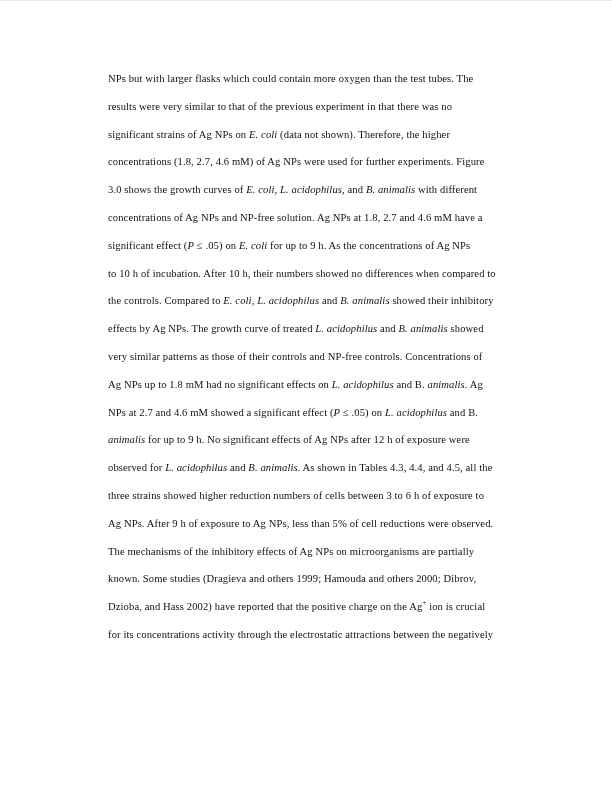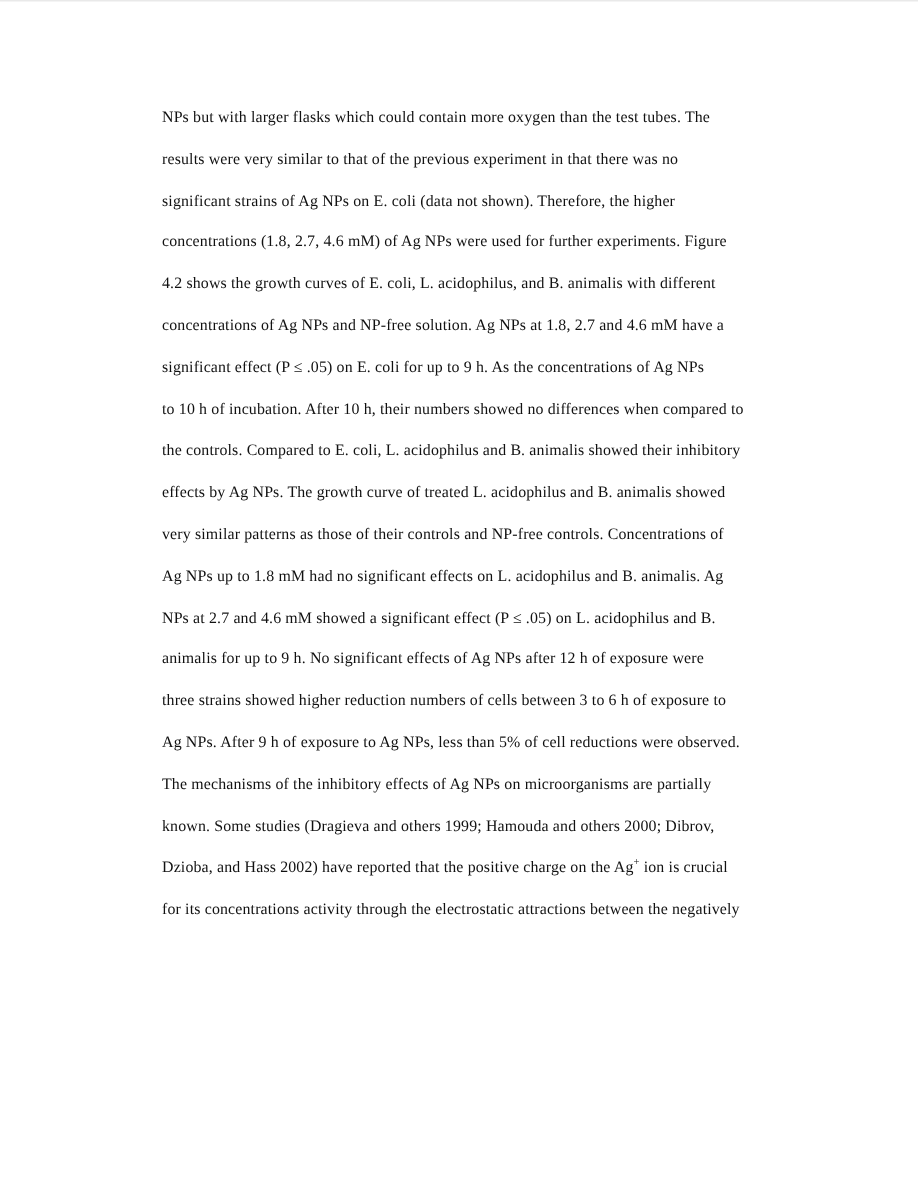--- a/index.html
+++ b/index.html
@@ -29,20 +29,21 @@
     width: 412px;
     font-size: 10.6px;
     letter-spacing: 0.1px;
   }
   .line {
     height: 27.8px;
     line-height: 27.8px;
     white-space: nowrap;
   }
   .italic {
+    font-style: italic;
   }
   .body-text sup {
     font-size: 7px;
     line-height: 0;
     vertical-align: super;
   }
   .page-number {
     position: absolute;
     left: 108px;
     top: 692px;
@@ -54,30 +55,31 @@
 </style>
 </head>
 <body>
 
 <div class="page">
   <div class="body-text">
       <div class="line"><span>NPs but with larger flasks which could contain more oxygen than the test tubes. The</span></div>
       <div class="line"><span>results were very similar to that of the previous experiment in that there was no</span></div>
       <div class="line"><span>significant strains of Ag NPs on </span><span class="italic">E. coli</span><span> (data not shown). Therefore, the higher</span></div>
       <div class="line"><span>concentrations (1.8, 2.7, 4.6 mM) of Ag NPs were used for further experiments. Figure</span></div>
-      <div class="line"><span>4.2 shows the growth curves of </span><span class="italic">E. coli, L. acidophilus,</span><span> and </span><span class="italic">B. animalis</span><span> with different</span></div>
+      <div class="line"><span>3.0 shows the growth curves of </span><span class="italic">E. coli, L. acidophilus,</span><span> and </span><span class="italic">B. animalis</span><span> with different</span></div>
       <div class="line"><span>concentrations of Ag NPs and NP-free solution. Ag NPs at 1.8, 2.7 and 4.6 mM have a</span></div>
       <div class="line"><span>significant effect (</span><span class="italic">P</span><span> ≤ .05) on </span><span class="italic">E. coli</span><span> for up to 9 h. As the concentrations of Ag NPs</span></div>
       <div class="line"><span>to 10 h of incubation. After 10 h, their numbers showed no differences when compared to</span></div>
       <div class="line"><span>the controls. Compared to </span><span class="italic">E. coli, L. acidophilus</span><span> and </span><span class="italic">B. animalis</span><span> showed their inhibitory</span></div>
       <div class="line"><span>effects by Ag NPs. The growth curve of treated </span><span class="italic">L. acidophilus</span><span> and </span><span class="italic">B. animalis</span><span> showed</span></div>
       <div class="line"><span>very similar patterns as those of their controls and NP-free controls.  Concentrations of</span></div>
       <div class="line"><span>Ag NPs up to 1.8 mM had no significant effects on </span><span class="italic">L. acidophilus</span><span> and B. </span><span class="italic">animalis</span><span>. Ag</span></div>
       <div class="line"><span>NPs at 2.7 and 4.6 mM showed a significant effect (</span><span class="italic">P</span><span> ≤ .05) on </span><span class="italic">L. acidophilus</span><span> and B.</span></div>
       <div class="line"><span class="italic">animalis</span><span> for up to 9 h. No significant effects of Ag NPs after 12 h of exposure were</span></div>
+      <div class="line"><span>observed for </span><span class="italic">L. acidophilus</span><span> and </span><span class="italic">B. animalis</span><span>. As shown in Tables 4.3, 4.4, and 4.5, all the</span></div>
       <div class="line"><span>three strains showed higher reduction numbers of cells between 3 to 6 h of exposure to</span></div>
       <div class="line"><span>Ag NPs. After 9 h of exposure to Ag NPs, less than 5% of cell reductions were observed.</span></div>
       <div class="line"><span>The mechanisms of the inhibitory effects of Ag NPs on microorganisms are partially</span></div>
       <div class="line"><span>known. Some studies (Dragieva and others 1999; Hamouda and others 2000; Dibrov,</span></div>
       <div class="line"><span>Dzioba, and Hass 2002) have reported that the positive charge on the Ag</span><sup>+</sup><span> ion is crucial</span></div>
       <div class="line"><span>for its concentrations activity through the electrostatic attractions between the negatively</span></div>
     </div>
   <div class="page-number">30</div>
 </div>
 

